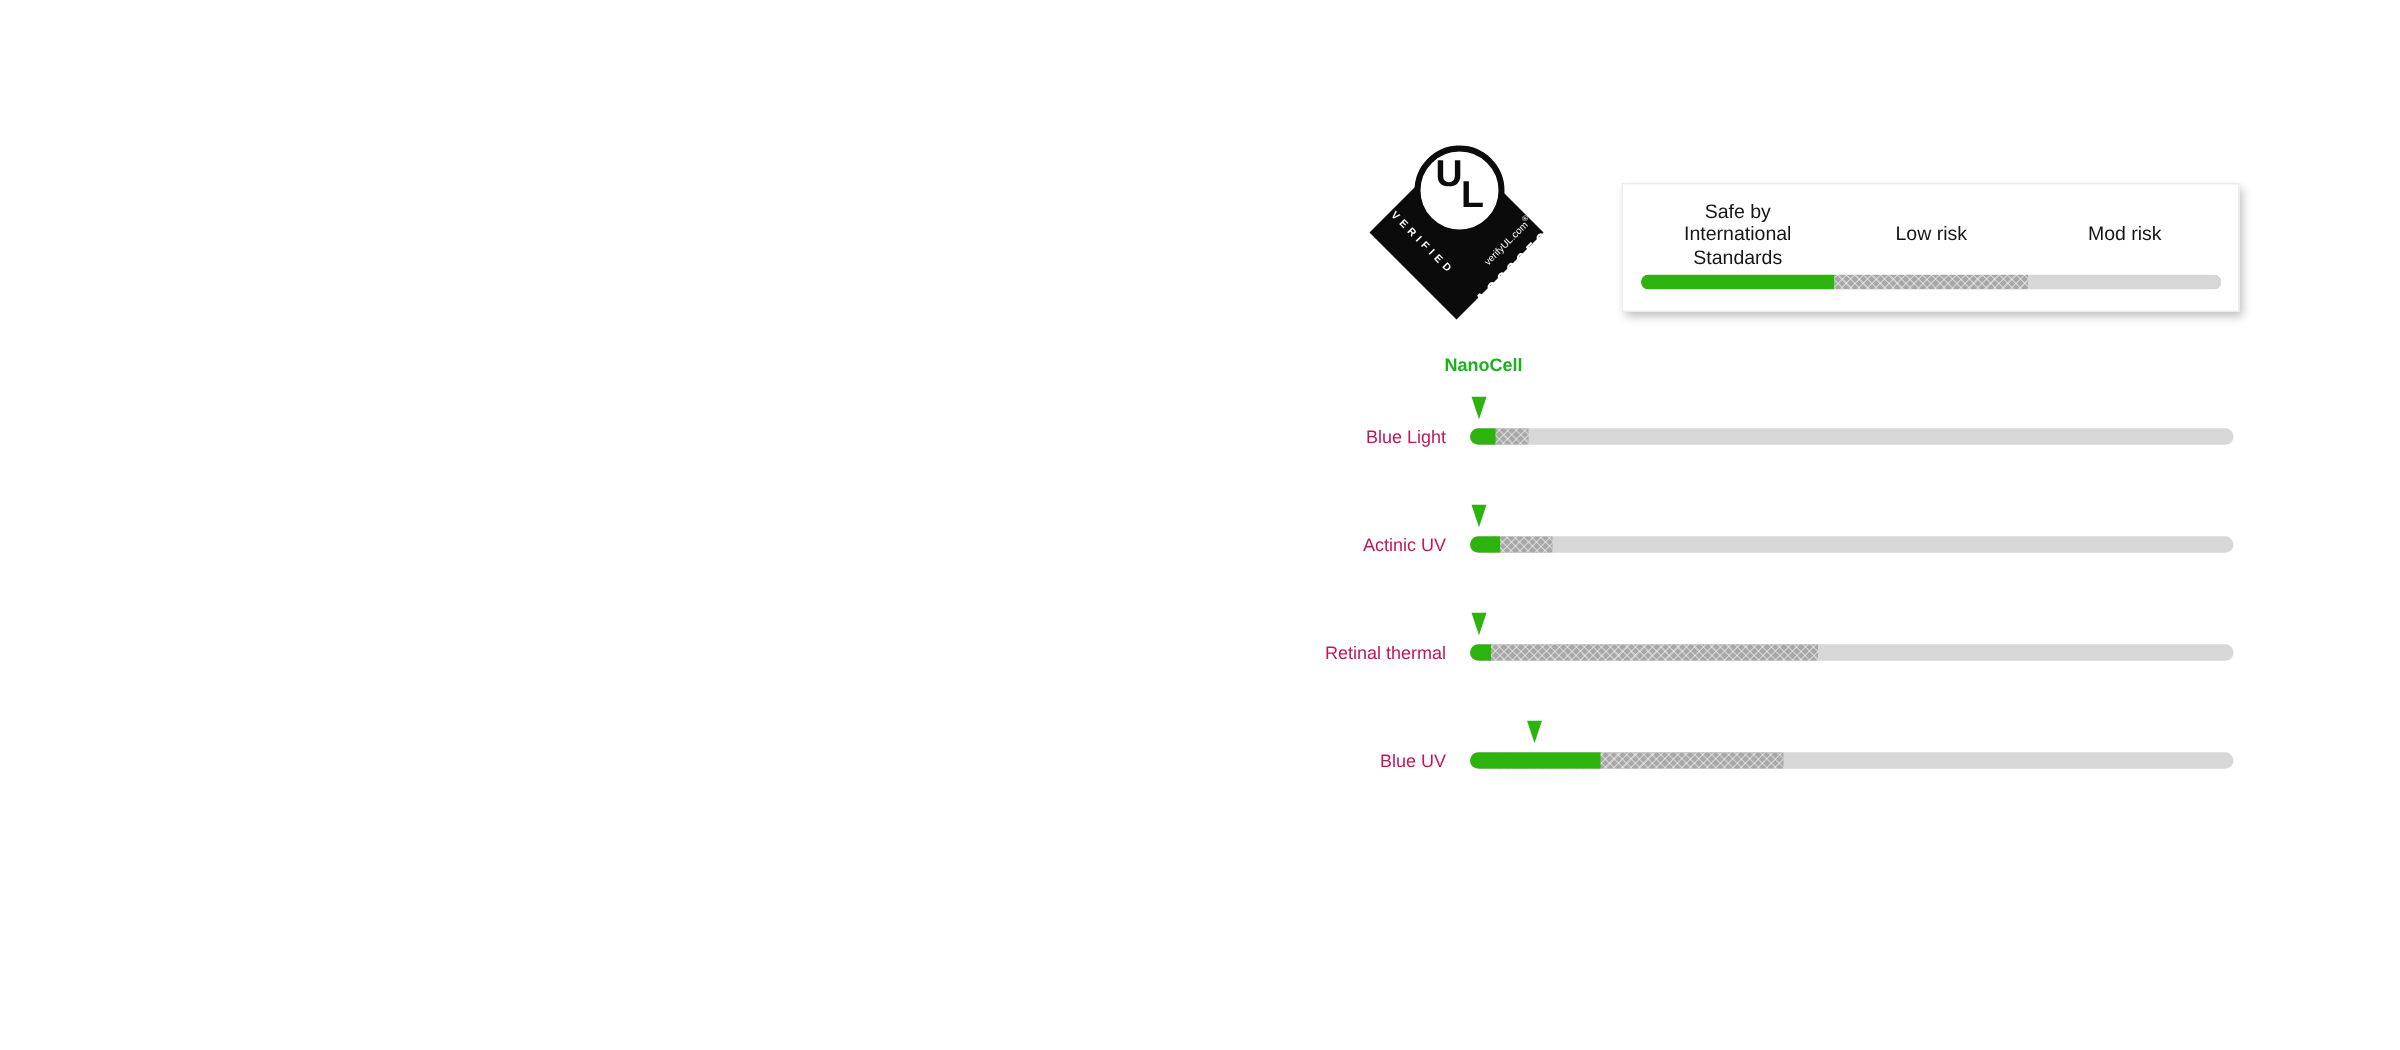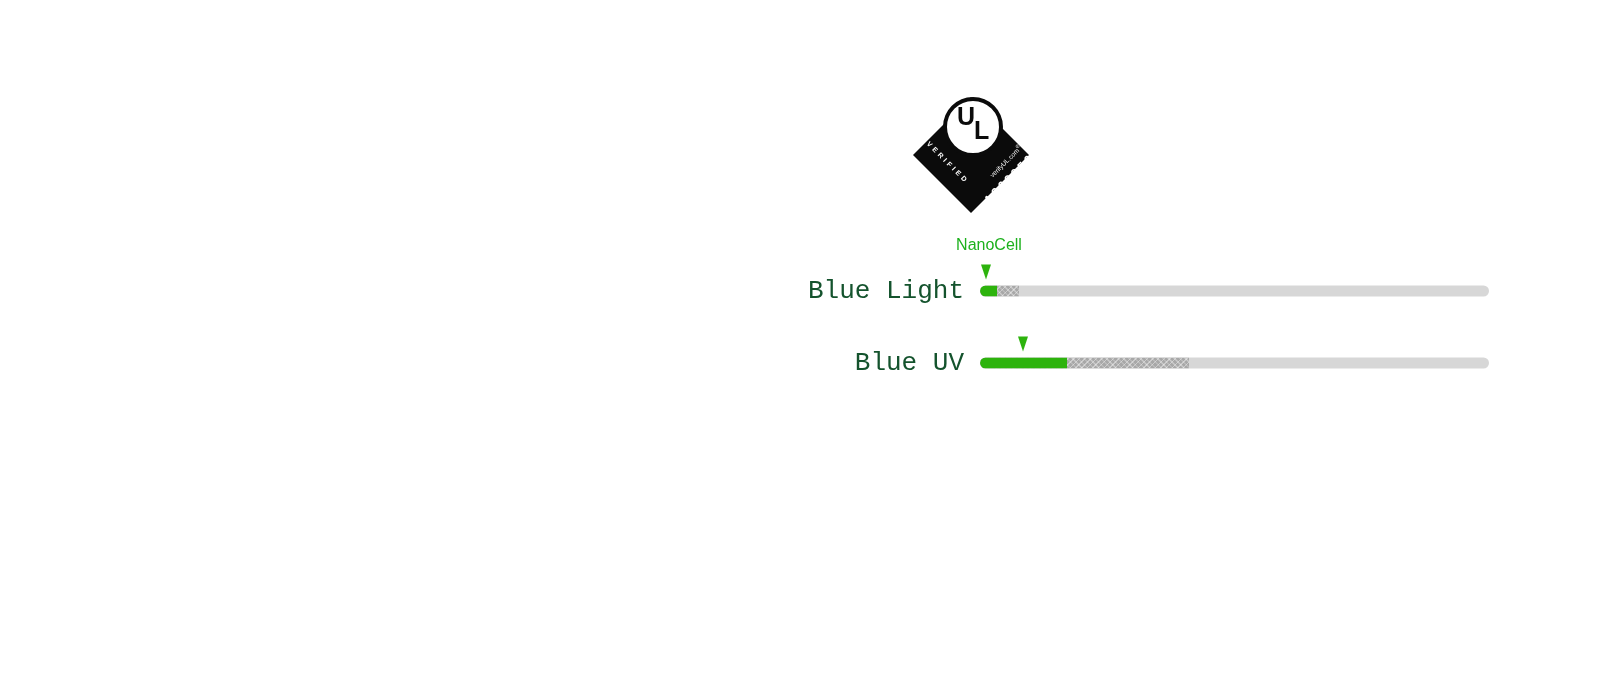--- a/index.html
+++ b/index.html
@@ -40,27 +40,27 @@
     border-radius:5px; overflow:hidden; display:flex; }
   .legend-seg { height:100%; }
   .legend-seg.safe { background:var(--green-bar); }
   .legend-seg.low { background-color:var(--hatch-gray);
     background-image:repeating-linear-gradient(45deg, rgba(255,255,255,.4) 0 1px, transparent 1px 4px),
                      repeating-linear-gradient(-45deg, rgba(255,255,255,.4) 0 1px, transparent 1px 4px); }
   .legend-seg.mod { background:var(--light-gray); }
 
   
   .nanocell { position:absolute; left:989px; top:236px; transform:translateX(-50%);
-    color:var(--green-text); font-size:16px; font-weight:400; white-space:nowrap; }
+    color:var(--green-text); font-size:12px; font-weight:700; white-space:nowrap; }
 
   
   .rows { position:absolute; left:0; right:0; top:255px; }
   .bar-row { position:relative; height:72px; }
   .bar-label { position:absolute; right:636px; top:50%; transform:translateY(-50%);
-    font-size:26px; color:#14532d; white-space:nowrap;font-family:Liberation Mono, monospace; }
+    font-size:12px; color:#be185d; white-space:nowrap; }
   .bar-wrap { position:absolute; left:980px; top:50%; transform:translateY(-50%);
     width:509px; height:11px; }
   .bar-track { position:absolute; left:0; right:0; top:0; bottom:0;
     border-radius:5.5px; overflow:hidden; background:var(--light-gray); }
   .seg-hatch { position:absolute; left:0; top:0; bottom:0; width:var(--hatch);
     background-color:var(--hatch-gray);
     background-image:repeating-linear-gradient(45deg, rgba(255,255,255,.4) 0 1px, transparent 1px 4px),
                      repeating-linear-gradient(-45deg, rgba(255,255,255,.4) 0 1px, transparent 1px 4px); }
   .seg-green { position:absolute; left:0; top:0; bottom:0; width:var(--green);
     background:var(--green-bar); border-radius:5.5px 0 0 5.5px; }
@@ -77,26 +77,61 @@
     <div class="badge-diamond"></div>
     <div class="badge-verified">VERIFIED</div>
     <div class="badge-url"><span>verifyUL.com</span><span class="reg">®</span></div>
     <div class="badge-code">A369956</div>
     <div class="badge-circle">
       <span class="ul-u">U</span>
       <span class="ul-l">L</span>
     </div>
   </div>
 
+  <div class="legend-card">
+    <div class="legend-labels">
+      <div class="legend-col">
+        <div>Safe by</div>
+        <div>International Standards</div>
+      </div>
+      <div class="legend-col">Low risk</div>
+      <div class="legend-col">Mod risk</div>
+    </div>
+    <div class="legend-bar">
+      <div class="legend-seg safe" style="width: 33.4%;"></div>
+      <div class="legend-seg low" style="width: 33.3%;"></div>
+      <div class="legend-seg mod" style="width: 33.3%;"></div>
+    </div>
+  </div>
 
   <div class="nanocell">NanoCell</div>
 
   <div class="rows">
       <div class="bar-row" style="--green: 3.3%; --hatch: 7.7%; --marker: 1.2%;">
     <div class="bar-label">Blue Light</div>
+    <div class="bar-wrap">
+      <div class="marker"></div>
+      <div class="bar-track">
+        <div class="seg-hatch"></div>
+        <div class="seg-green"></div>
+      </div>
+    </div>
+  </div>
+      <div class="bar-row" style="--green: 3.9%; --hatch: 10.8%; --marker: 1.2%;">
+    <div class="bar-label">Actinic UV</div>
+    <div class="bar-wrap">
+      <div class="marker"></div>
+      <div class="bar-track">
+        <div class="seg-hatch"></div>
+        <div class="seg-green"></div>
+      </div>
+    </div>
+  </div>
+      <div class="bar-row" style="--green: 2.8%; --hatch: 45.6%; --marker: 1.2%;">
+    <div class="bar-label">Retinal thermal</div>
     <div class="bar-wrap">
       <div class="marker"></div>
       <div class="bar-track">
         <div class="seg-hatch"></div>
         <div class="seg-green"></div>
       </div>
     </div>
   </div>
       <div class="bar-row" style="--green: 17.1%; --hatch: 41.1%; --marker: 8.4%;">
     <div class="bar-label">Blue UV</div>

